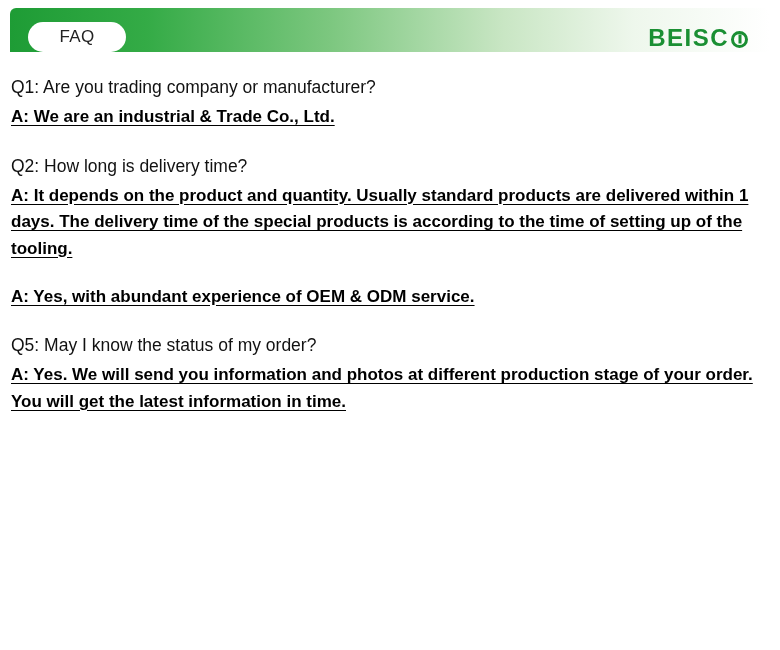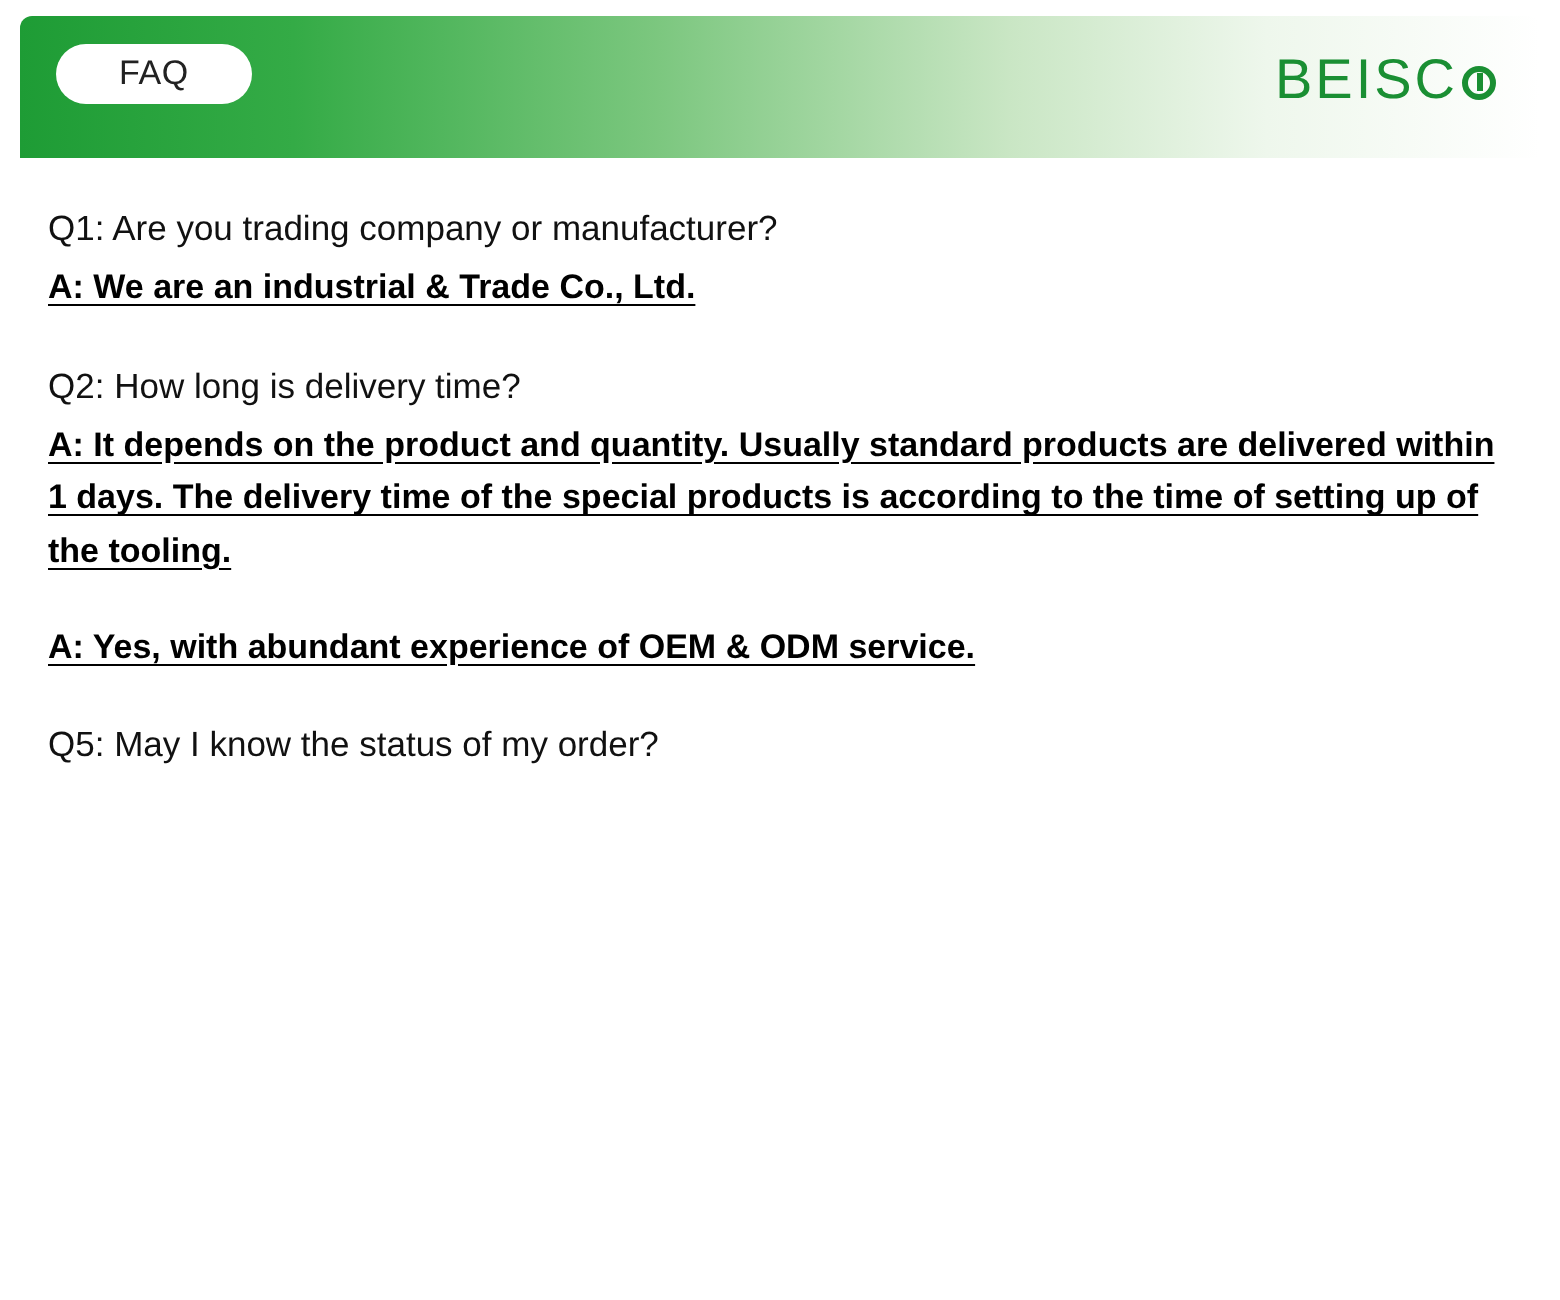--- a/index.html
+++ b/index.html
@@ -16,21 +16,21 @@
   }
   .page {
     position: relative;
     width: 780px;
     height: 650px;
     box-sizing: border-box;
   }
   
   .header {
     position: relative;
-    height: 71px;
+    height: 44px;
     margin: 8px 10px 0 10px;
     background: linear-gradient(to right, #1e9c35 0%, #34ab46 18%, #7cc77f 42%, #c9e6c4 65%, #eef7ec 82%, #ffffff 100%);
     border-radius: 6px 6px 0 0;
     overflow: hidden;
   }
   .header-tab {
     position: absolute;
     left: 18px;
     top: 14px;
     min-width: 98px;
@@ -50,22 +50,22 @@
   }
   .brand {
     position: absolute;
     right: 22px;
     top: 16px;
     display: flex;
     align-items: center;
   }
   .brand-text {
     font-family: "Liberation Sans", sans-serif;
-    font-weight: normal;
-    font-size: 28px;
+    font-weight: bold;
+    font-size: 24px;
     letter-spacing: 1.5px;
     color: #1a8f33;
   }
   .brand-mark {
     display: inline-block;
     width: 17px;
     height: 17px;
     border: 3px solid #1a8f33;
     border-radius: 50%;
     position: relative;
@@ -78,21 +78,21 @@
     position: absolute;
     left: 50%;
     top: 50%;
     width: 3px;
     height: 9px;
     background: #1a8f33;
     transform: translate(-50%, -50%) rotate(0deg);
   }
   
   .content {
-    padding: 22px 24px 0 24px;
+    padding: 22px 24px 0 11px;
   }
   .qa-block {
     margin-bottom: 22px;
   }
   .question {
     font-size: 17.5px;
     line-height: 1.5;
     color: #111111;
     margin-bottom: 4px;
     font-weight: normal;
@@ -136,16 +136,17 @@
 
     <div class="qa-block">
       <div class="answer">A: Yes, with abundant experience of OEM &amp; ODM service. </div>
     </div>
 
     <div class="qa-block">
     </div>
 
     <div class="qa-block">
       <div class="question">Q5: May I know the status of my order?</div>
+      <div class="answer">A: Yes. We will send you information and photos at different production stage of your order. You will get the latest information in time. </div>
     </div>
 
   </div>
 </div>
 
 </body></html>

